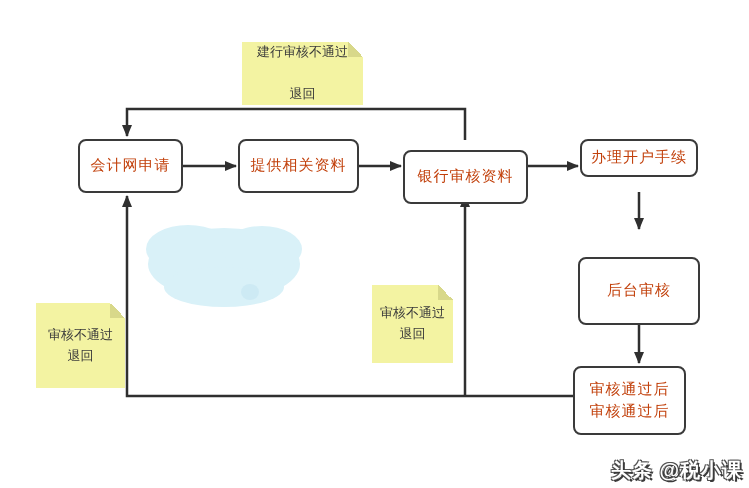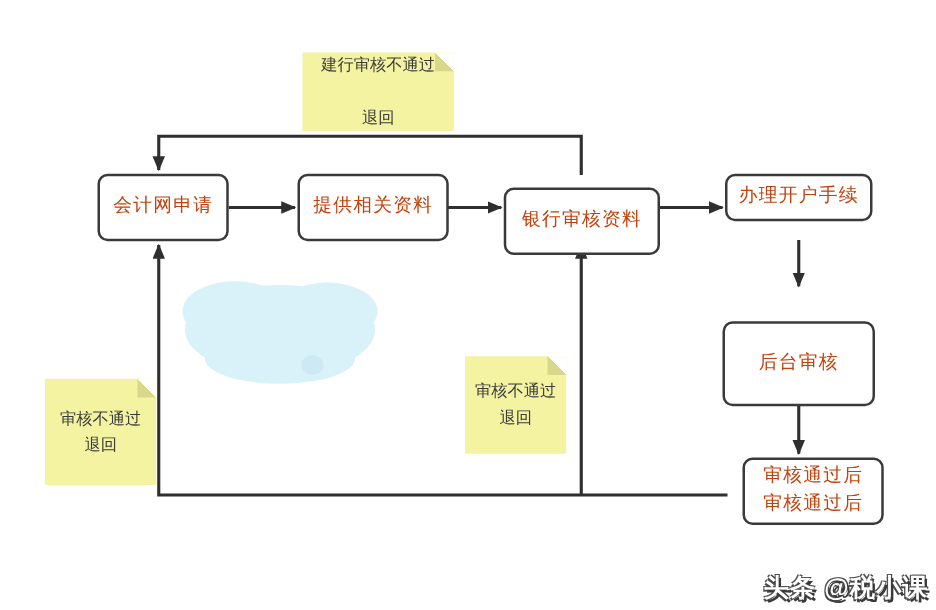--- a/index.html
+++ b/index.html
@@ -32,21 +32,21 @@
     line-height: 1.45;
     text-align: center;
     z-index: 2;
     font-family: Liberation Serif, serif;
   }
   .node-apply        { left: 78px;  top: 139px; width: 105px; height: 54px; }
   .node-provide      { left: 238px; top: 139px; width: 121px; height: 54px; }
   .node-bank-review  { left: 403px; top: 150px; width: 125px; height: 54px; }
   .node-open-account { left: 580px; top: 139px; width: 118px; height: 38px; }
   .node-backend      { left: 578px; top: 232px; width: 122px; height: 68px; margin-top: 25px; }
-  .node-activate     { left: 594px; top: 366px; width: 113px; height: 54px; }
+  .node-activate     { left: 573px; top: 366px; width: 113px; height: 69px; }
   .note {
     position: absolute;
     background: #f3f3a2;
     color: #3b3b3b;
     display: flex;
     flex-direction: column;
     align-items: center;
     justify-content: center;
     text-align: center;
     line-height: 1.6;

